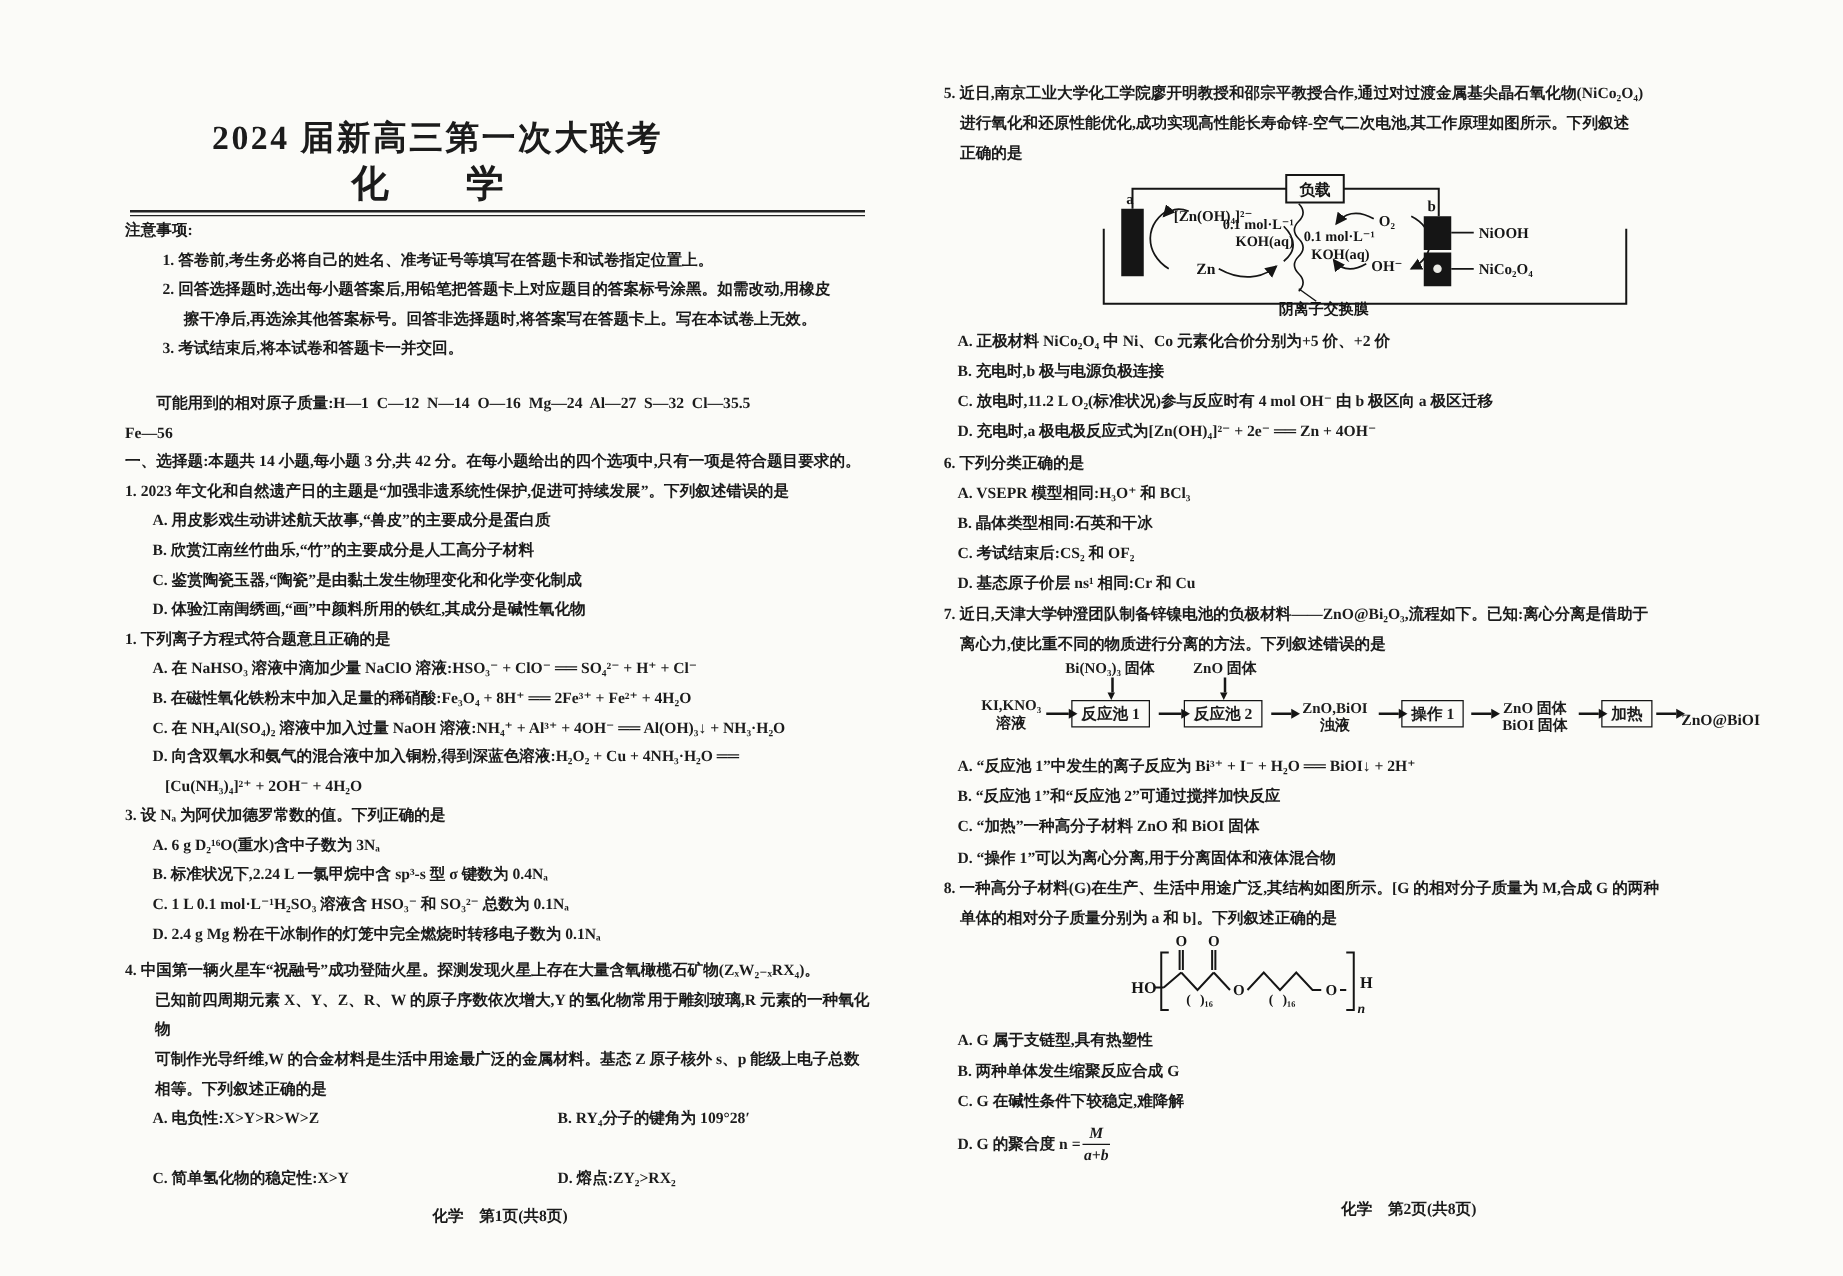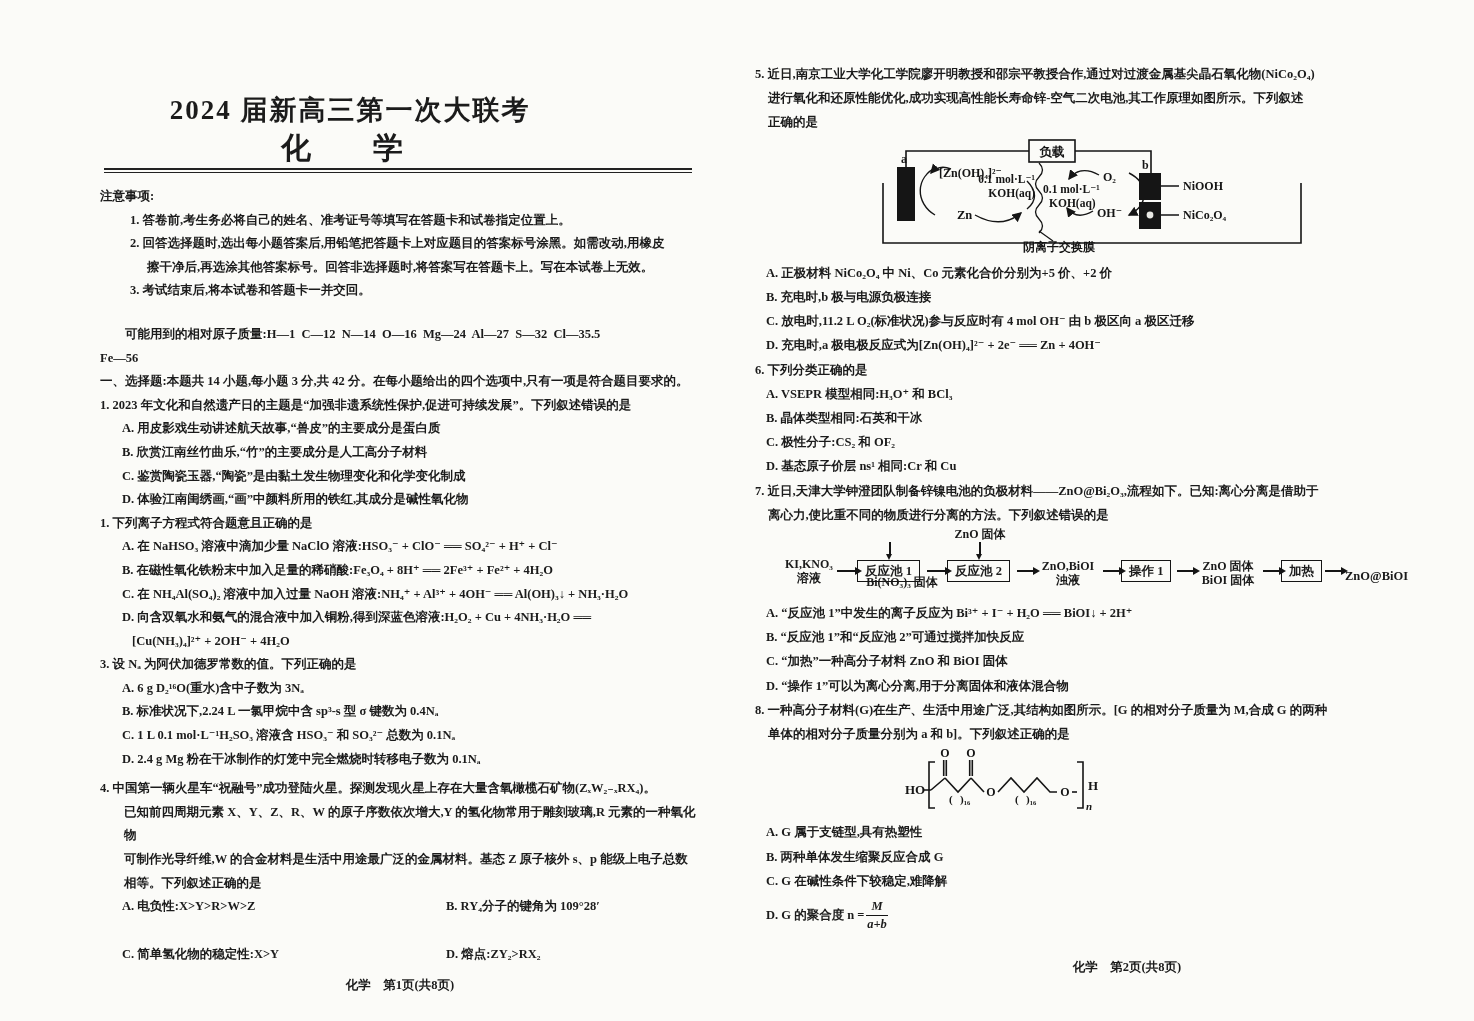--- a/index.html
+++ b/index.html
@@ -12,21 +12,21 @@
   }
   .col { position:absolute; }
   .col-left  { left:100px; top:90px;  width:600px; line-height:23.6px; }
   .col-right { left:755px; top:62px;  width:660px; line-height:24.2px; }
   .p { margin:0; white-space:pre-wrap; }
   .title-wrap { width:500px; text-align:center; }
   .title1 { font-size:27px; line-height:40px; letter-spacing:2px; margin:0; }
   .title2 { font-size:30px; line-height:36px; letter-spacing:16px; margin:0; }
   .rule { width:588px; margin-left:4px; margin-top:2px; height:2px;
           border-top:2.6px solid #222; border-bottom:1.3px solid #222; }
-  .notice-h { margin-top:12px; }
+  .notice-h { }
   .notice-item { margin-left:30px; padding-left:17px; text-indent:-17px; }
   .atomic { margin-top:20px; text-indent:2em; }
   .hang-l { padding-left:24px; text-indent:-24px; }
   .opt-l  { padding-left:32px; text-indent:-10px; }
   .hang-r { padding-left:13px; text-indent:-13px; }
   .opt-r  { padding-left:24px; text-indent:-13px; }
   .optgrid { margin-left:22px; display:grid; grid-template-columns:300px 1fr;gap:24px; }
   .optgrid .p { padding:0; text-indent:0; }
   .q4blk { margin-top:6px; }
   .footer { text-align:center; margin-top:8px; }
@@ -191,30 +191,30 @@
       <p class="p opt-r">A. 正极材料 NiCo₂O₄ 中 Ni、Co 元素化合价分别为+5 价、+2 价</p>
       <p class="p opt-r">B. 充电时,b 极与电源负极连接</p>
       <p class="p opt-r">C. 放电时,11.2 L O₂(标准状况)参与反应时有 4 mol OH⁻ 由 b 极区向 a 极区迁移</p>
       <p class="p opt-r">D. 充电时,a 极电极反应式为[Zn(OH)₄]²⁻ + 2e⁻ ══ Zn + 4OH⁻</p>
     </div>
 
     <div>
       <p class="p hang-r">6. 下列分类正确的是</p>
       <p class="p opt-r">A. VSEPR 模型相同:H₃O⁺ 和 BCl₃</p>
       <p class="p opt-r">B. 晶体类型相同:石英和干冰</p>
-      <p class="p opt-r">C. 极性分子:CS₂ 和 OF₂</p>
+      <p class="p opt-r">C. 考试结束后:CS₂ 和 OF₂</p>
       <p class="p opt-r">D. 基态原子价层 ns¹ 相同:Cr 和 Cu</p>
     </div>
 
     <div>
       <p class="p hang-r">7. 近日,天津大学钟澄团队制备锌镍电池的负极材料——ZnO@Bi₂O₃,流程如下。已知:离心分离是借助于
 离心力,使比重不同的物质进行分离的方法。下列叙述错误的是</p>
 
       <div class="flow">
-        <div class="ftop" style="left:44px;width:150px;margin-top:48px;">Bi(NO₃)₃ 固体</div>
+        <div class="ftop" style="left:30px;width:150px;">Bi(NO₃)₃ 固体</div>
         <div class="fdown" style="left:106px;"></div>
         <div class="ftop" style="left:140px;width:114px;">ZnO 固体</div>
         <div class="fdown" style="left:196px;"></div>
 
         <div class="ftxt2" style="left:0;top:30px;width:52px;">KI,KNO₃
 溶液</div>
         <div class="farrow" style="left:54px;width:18px;"></div>
         <div class="fbox" style="left:74px;">反应池 1</div>
         <div class="farrow" style="left:144px;width:18px;"></div>
         <div class="fbox" style="left:164px;">反应池 2</div>

